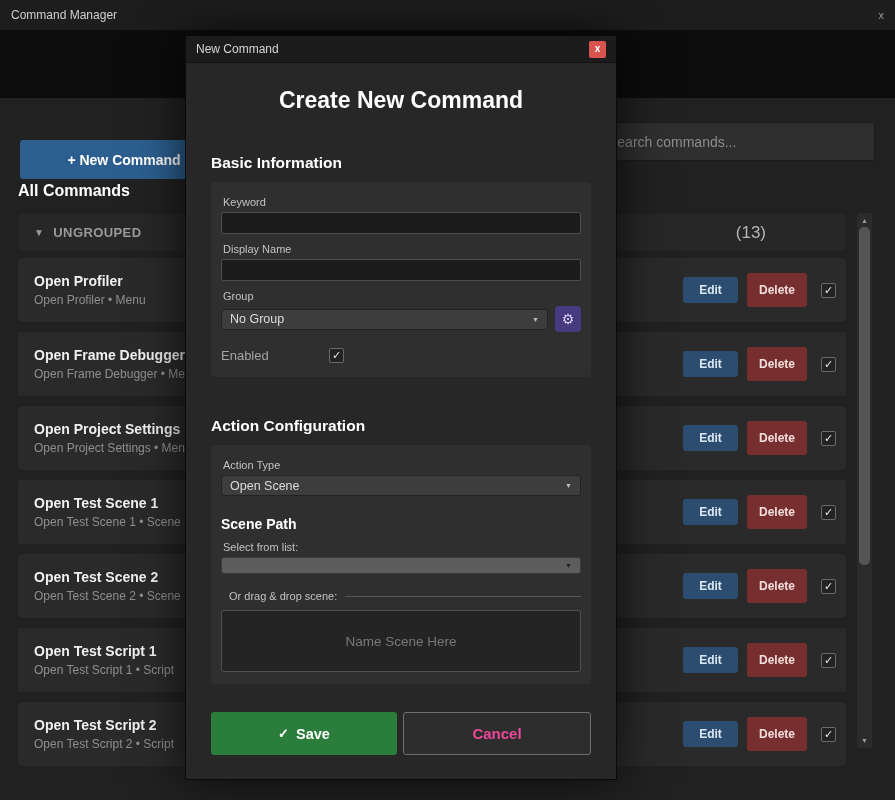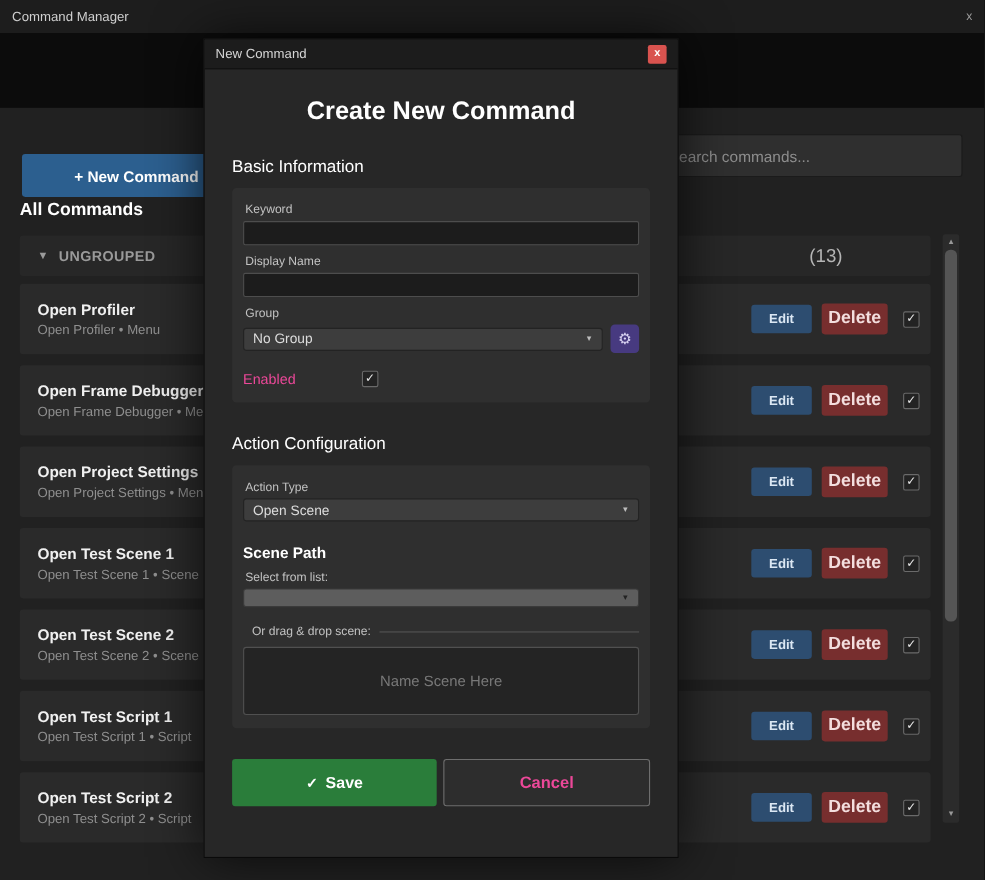--- a/index.html
+++ b/index.html
@@ -46,22 +46,22 @@
     display:flex; align-items:center; padding:0 10px 0 16px;
   }
   .cmd-text { flex:1; min-width:0; }
   .cmd-title { color:#f0f0f0; font-weight:bold; font-size:14px; margin-bottom:4px; }
   .cmd-sub { color:#8f8f8f; font-size:12px; }
   .edit-btn {
     width:55px; height:26px; background:#2d4d70; border:none; border-radius:3px;
     color:#dbe7f3; font-size:12px; font-weight:bold; font-family:inherit; margin-right:9px;
   }
   .delete-btn {
-    width:60px; height:28px; background:#772e2e; border:none; border-radius:3px;
-    color:#f3dede; font-size:16px; font-weight:bold; font-family:inherit;
+    width:60px; height:34px; background:#772e2e; border:none; border-radius:3px;
+    color:#f3dede; font-size:12px; font-weight:bold; font-family:inherit;
   }
   .checkbox {
     width:15px; height:15px; background:#232323; border:1px solid #6a6a6a; border-radius:2px;
     display:flex; align-items:center; justify-content:center; flex:none;
   }
   .cmd-row .checkbox { margin-left:14px; }
   .checkbox .check { color:#e8e8e8; font-size:11px; line-height:1; }
 
   .scrollbar {
     position:absolute; left:857px; top:213px; width:15px; height:535px;
@@ -81,21 +81,21 @@
     height:27px; background:#1c1c1c; border-bottom:1px solid #111;
     display:flex; align-items:center; padding:0 10px; color:#d5d5d5; font-size:12px;
   }
   .modal-close {
     margin-left:auto; width:17px; height:17px; background:#d9534f; border:none; border-radius:2px;
     color:#fff; font-size:10px; font-weight:bold; display:flex; align-items:center; justify-content:center;
     font-family:inherit; padding:0; line-height:1;
   }
   .modal-body { padding:0 25px; }
   .modal-heading { margin:24px 0 0; text-align:center; color:#fff; font-size:23px; font-weight:bold; }
-  .section-label { margin-top:29px; color:#fff; font-size:15.5px; font-weight:normal; }
+  .section-label { margin-top:40px; color:#fff; font-size:15.5px; font-weight:bold; }
   .panel { margin-top:10px; background:#2f2f2f; border-radius:4px; padding:12px 10px 12px; }
   .field-label { color:#c2c2c2; font-size:11px; margin:9px 2px 4px; }
   .field-label.first { margin-top:2px; }
   .text-input {
     width:100%; height:22px; background:#1c1c1c; border:1px solid #4d4d4d; border-radius:2px;
     color:#ddd; font-size:13px; padding:0 8px; font-family:inherit; outline:none; display:block;
   }
   .group-row { display:flex; align-items:center; }
   .dropdown {
     flex:1; height:21px; background:#3d3d3d; border:1px solid #232323; border-radius:3px;
@@ -103,21 +103,21 @@
   }
   .dropdown.full { width:100%; flex:none; }
   .dd-arrow { margin-left:auto; font-size:7px; color:#bdbdbd; }
   .dropdown.light { background:#5d5d5d; border-color:#3a3a3a; height:17px; }
   .dropdown.light .dd-arrow { color:#222; }
   .gear-btn {
     width:26px; height:26px; margin-left:7px; background:#473a80; border:none; border-radius:4px;
     color:#d9d3f2; font-size:14px; display:flex; align-items:center; justify-content:center; padding:0;
   }
   .enabled-row { display:flex; align-items:center; margin-top:16px; margin-bottom:2px; }
-  .enabled-label { color:#ec4899; font-size:13px; width:108px; }
+  .enabled-label { color:#a3a3a3; font-size:13px; width:108px; }
   .scene-path { color:#fff; font-size:14px; font-weight:bold; margin-top:20px; }
   .drag-label-row { display:flex; align-items:center; margin-top:16px;margin-left:8px; }
   .drag-line { flex:1; height:1px; background:#555; margin-left:8px; }
   .drag-area {
     margin-top:8px; height:62px; border:1px solid #505050; border-radius:3px; background:#242424;
     display:flex; align-items:center; justify-content:center; color:#787878; font-size:13.5px;
   }
   .btn-row { display:flex; gap:6px; margin-top:28px; }
   .save-btn {
     flex:1; height:43px; background:#2a7d3a; border:none; border-radius:3px; color:#fff;

